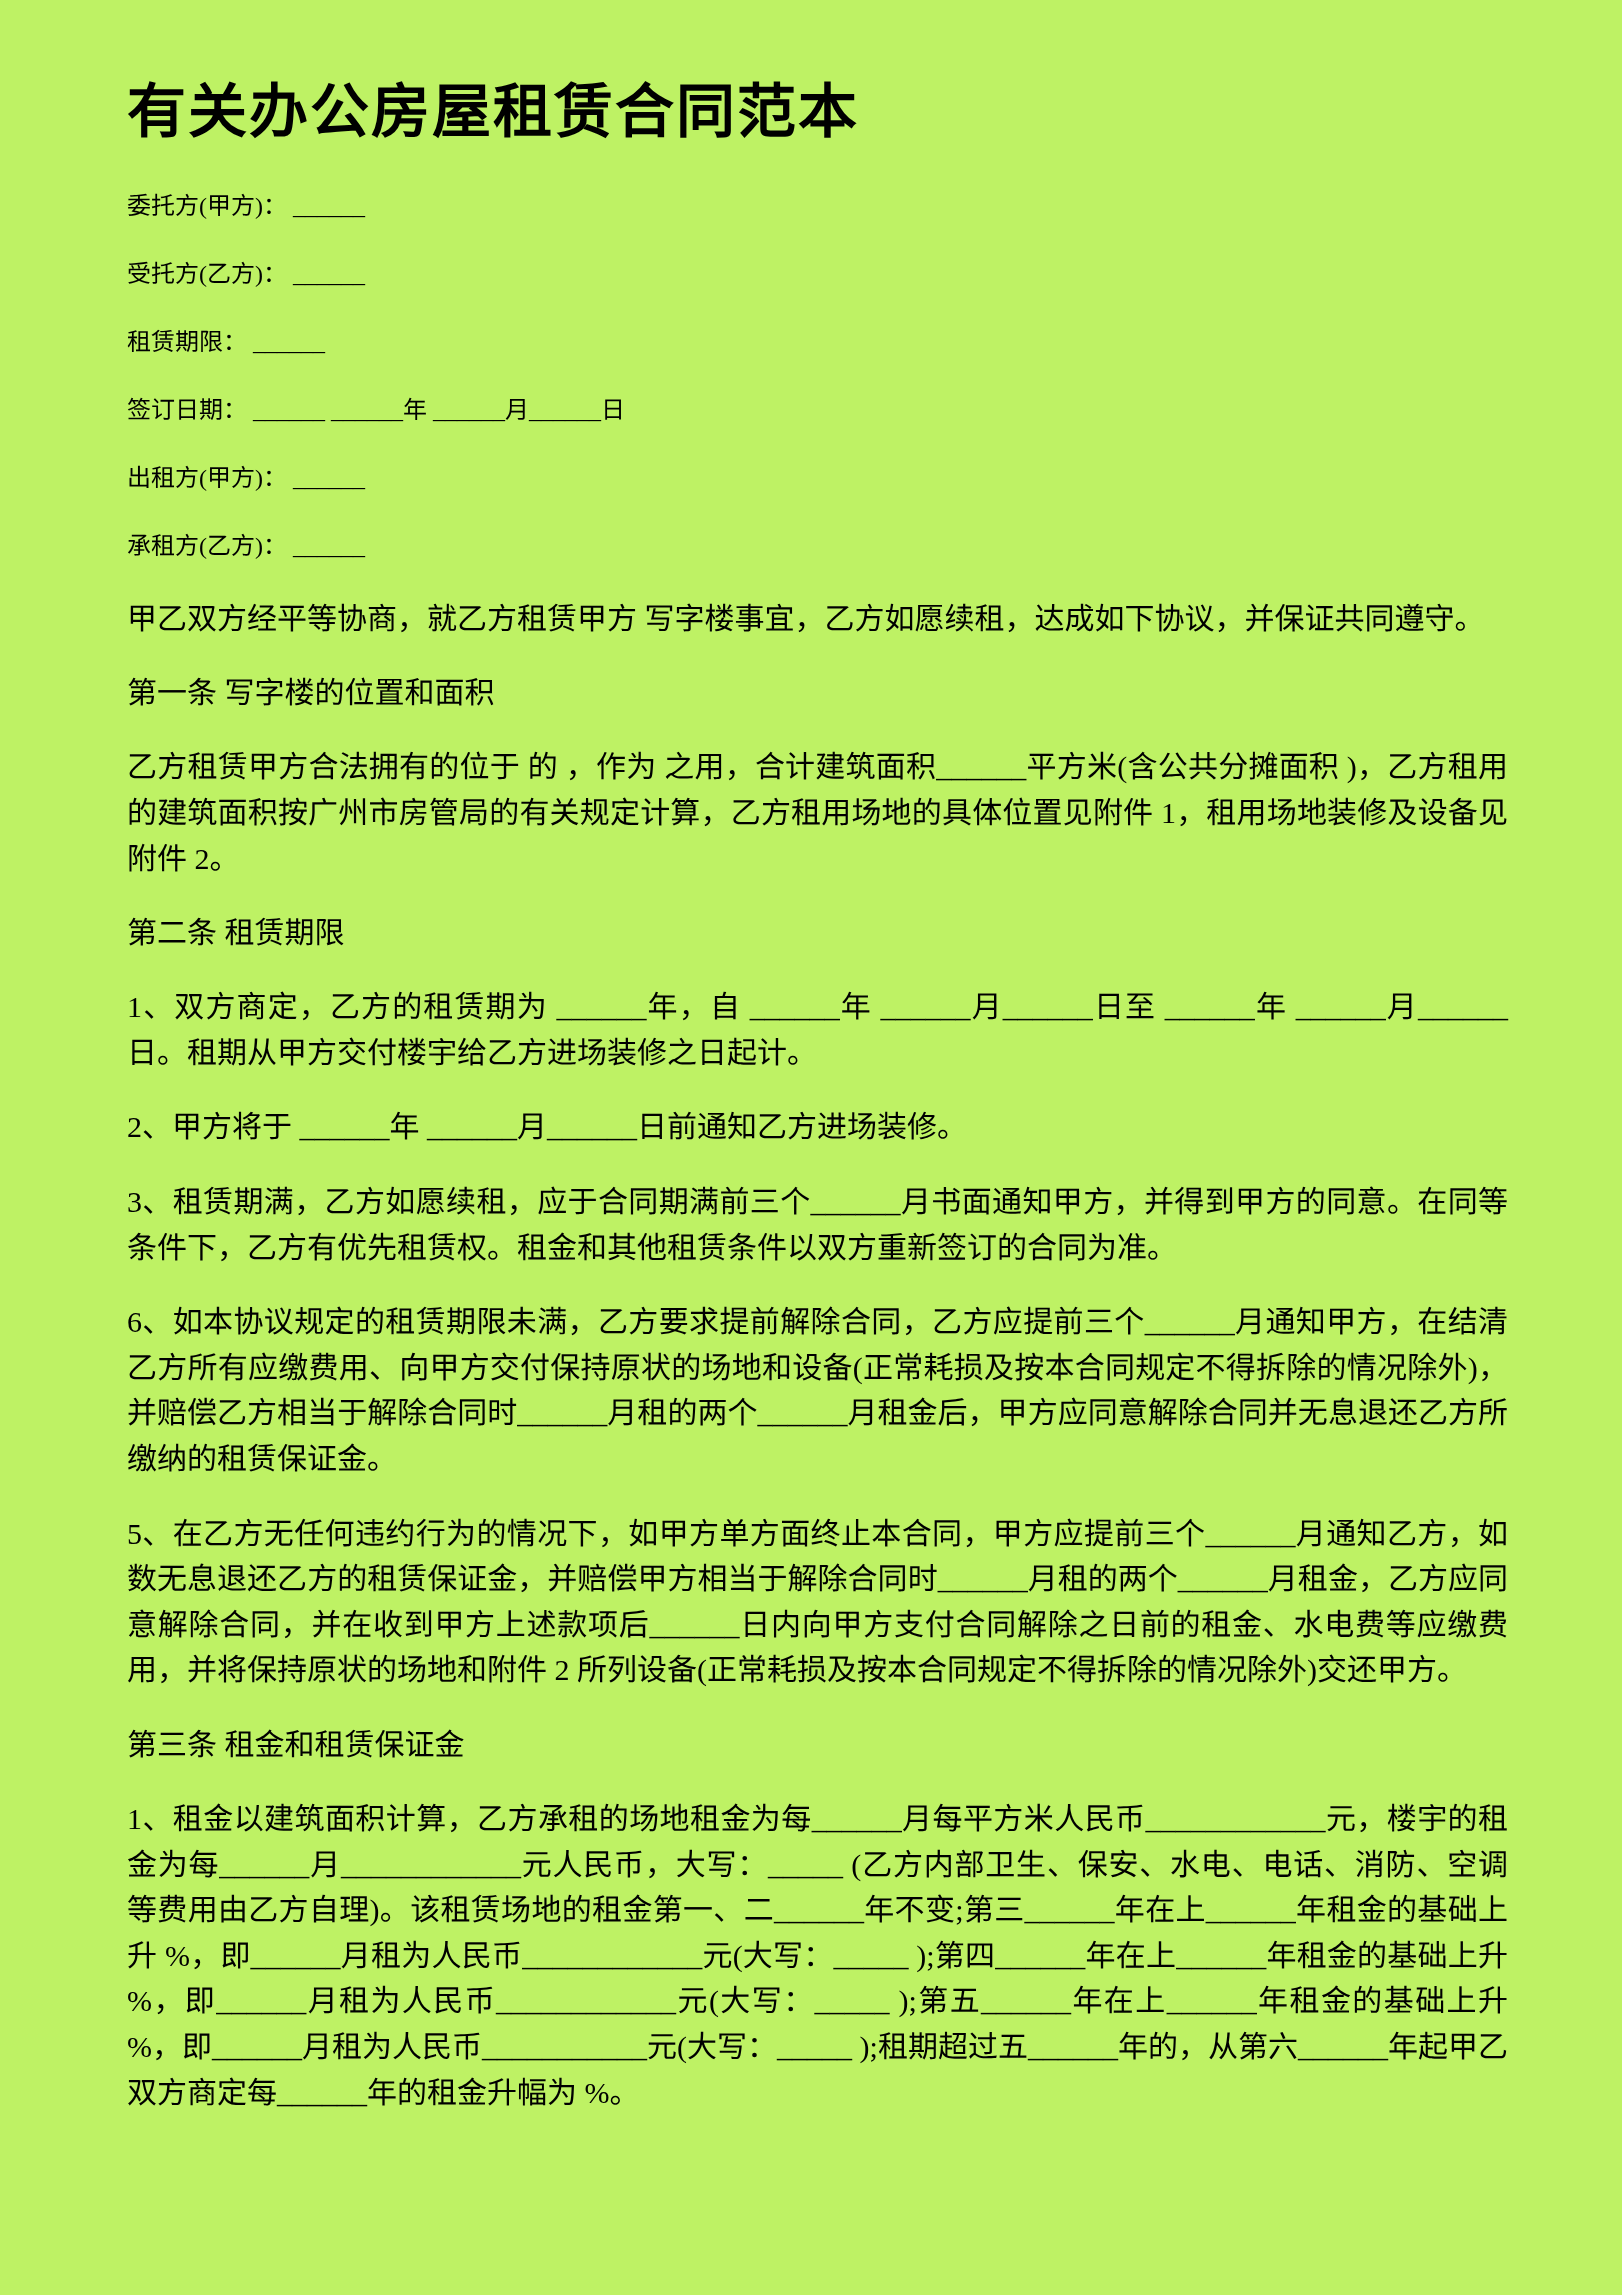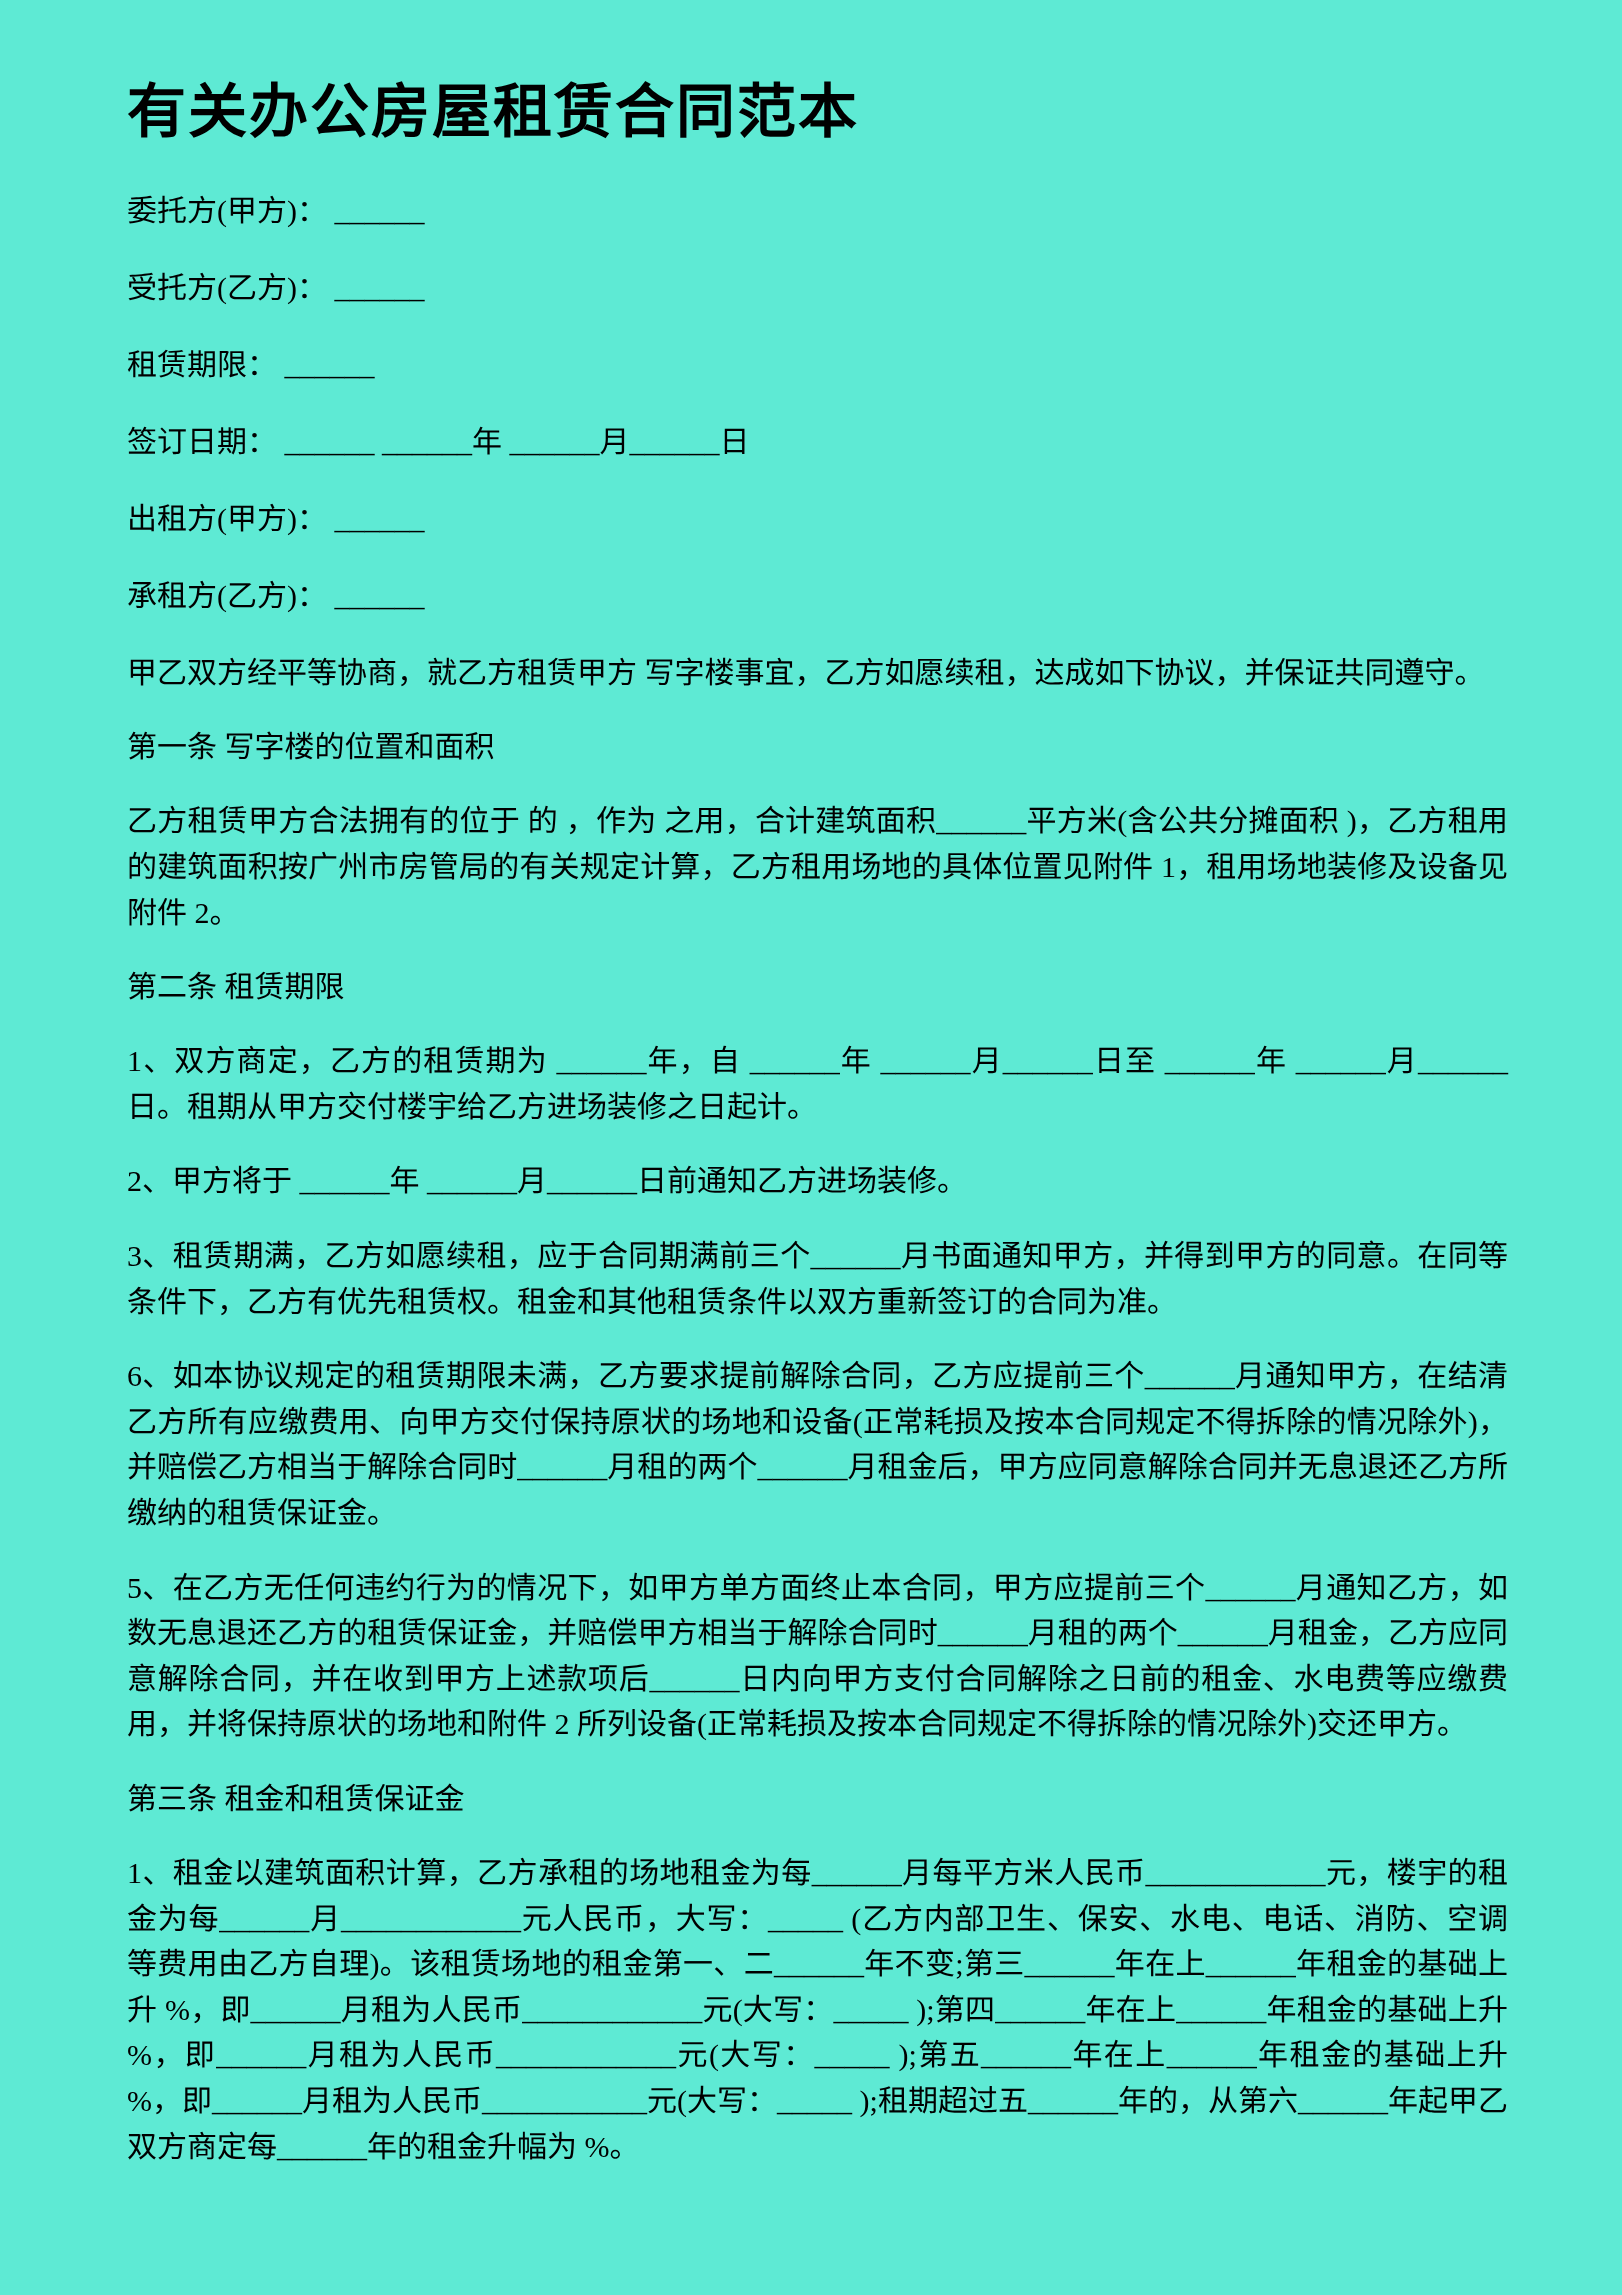--- a/index.html
+++ b/index.html
@@ -10,33 +10,33 @@
   body {
     width: 1623px;
     min-height: 2295px;
     color: #000000;
     font-family: "Liberation Serif", "DejaVu Serif", serif;
   }
   .page {
     box-sizing: border-box;
     width: 1623px;
     min-height: 2295px;
-    background: #5eead4;
+    background: #bef264;
     padding: 79px 115px 27px 127px;
     overflow: hidden;
   }
   .title {
     font-size: 59px;
     line-height: 1.15;
     font-weight: 700;
     letter-spacing: 2px;
     margin: 0 0 41px 0;
   }
   .field {
-    font-size: 30px;
+    font-size: 24px;
     line-height: 1.5;
     margin: 0 0 32px 0;
     white-space: nowrap;
   }
   .section-heading {
     font-size: 30px;
     line-height: 1.5;
     font-weight: 400;
     margin: 0 0 29px 0;
   }

